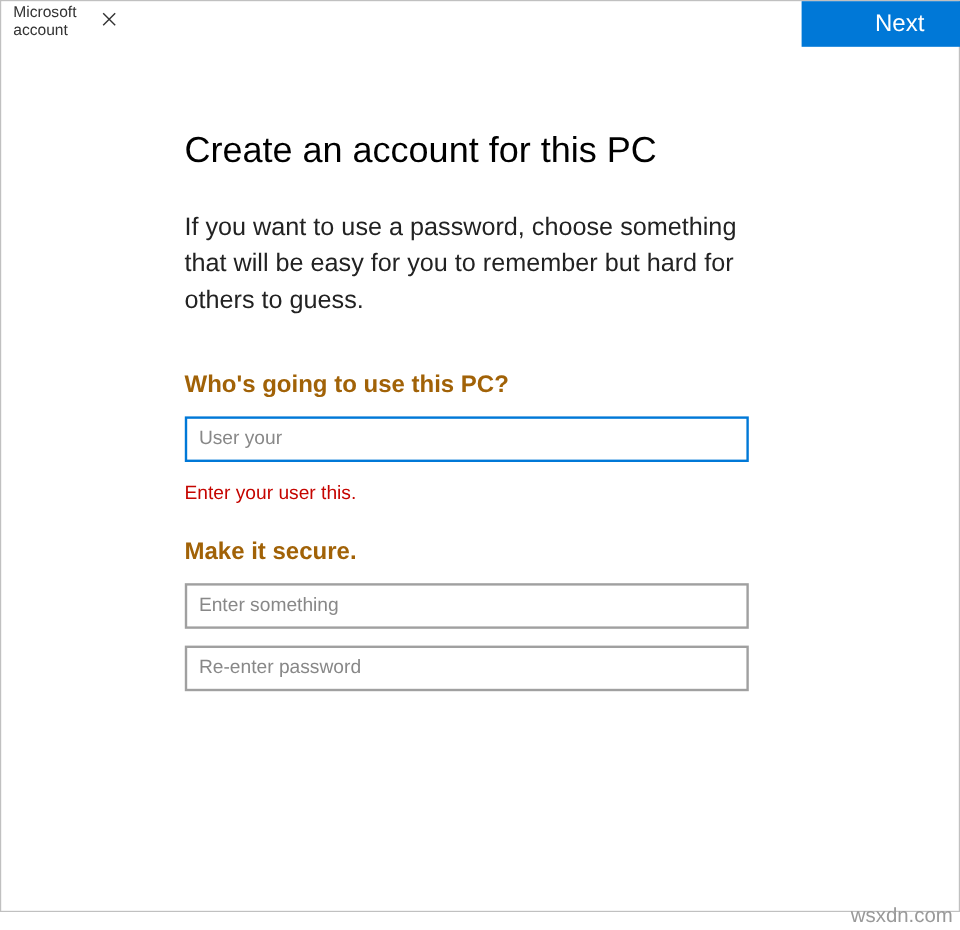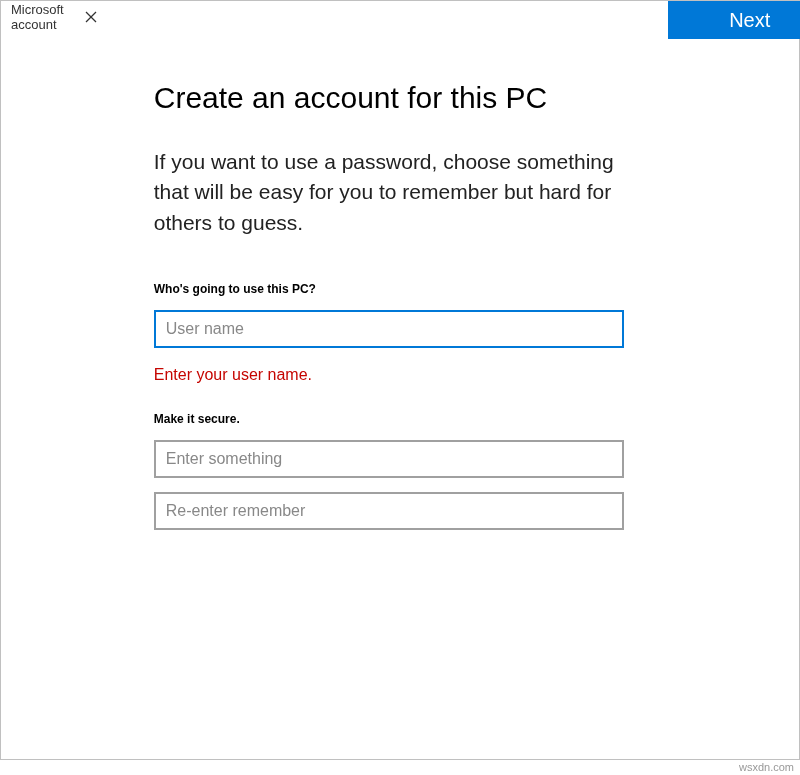--- a/index.html
+++ b/index.html
@@ -47,34 +47,34 @@
     .content {
       flex: 1;
       padding: 32px 44px 0 44px;
       display: flex;
       flex-direction: column;
     }
     .heading {
       font-size: 30px;
       font-weight: 400;
       color: #000;
-      margin-top: 48px;
+      margin-top: 76px;
       margin-bottom: 32px;
     }
     .description {
       font-size: 21px;
       color: #222;
       line-height: 1.45;
       margin-bottom: 44px;
       max-width: 680px;
     }
     .section-label {
-      font-size: 12px;
+      font-size: 20px;
       font-weight: 600;
-      color: #000000;
+      color: #a16207;
       margin-bottom: 14px;
     }
     .field {
       width: 470px;
       height: 38px;
       border: 2px solid #a0a0a0;
       padding: 0 10px;
       font-size: 16px;
       color: #888;
       display: flex;
@@ -112,21 +112,21 @@
       color: #fff;
     }
     .btn-secondary {
       background: #cccccc;
       color: #14532d;
     }
     .watermark {
       position: absolute;
       bottom: 2px;
       right: 6px;
-      font-size: 11px;
+      font-size: 17px;
       color: #999;
     }
   </style>
 </head>
 <body>
 
 <div class="window">
   <div class="titlebar">
     <span class="titlebar-title">Microsoft account</span>
     <div class="close-btn">
@@ -138,30 +138,30 @@
       </span>
     </div>
   </div>
 
   <div class="content">
     <h1 class="heading">Create an account for this PC</h1>
     <p class="description">If you want to use a password, choose something that will be easy for you to remember but hard for others to guess.</p>
 
     <div class="section-label">Who's going to use this PC?</div>
     <div class="field focused">
-      <span>User name</span>
+      <span>User your</span>
     </div>
-    <div class="error-text">Enter your user name.</div>
+    <div class="error-text">Enter your user this.</div>
 
     <div class="section-label">Make it secure.</div>
     <div class="field">
       <span>Enter something</span>
     </div>
     <div class="field">
-      <span>Re-enter remember</span>
+      <span>Re-enter password</span>
     </div>
   </div>
 
   <div class="footer">
     <button class="btn btn-primary">Next</button>
     <button class="btn btn-secondary">Back</button>
   </div>
 </div>
 
 <div class="watermark">wsxdn.com</div>

